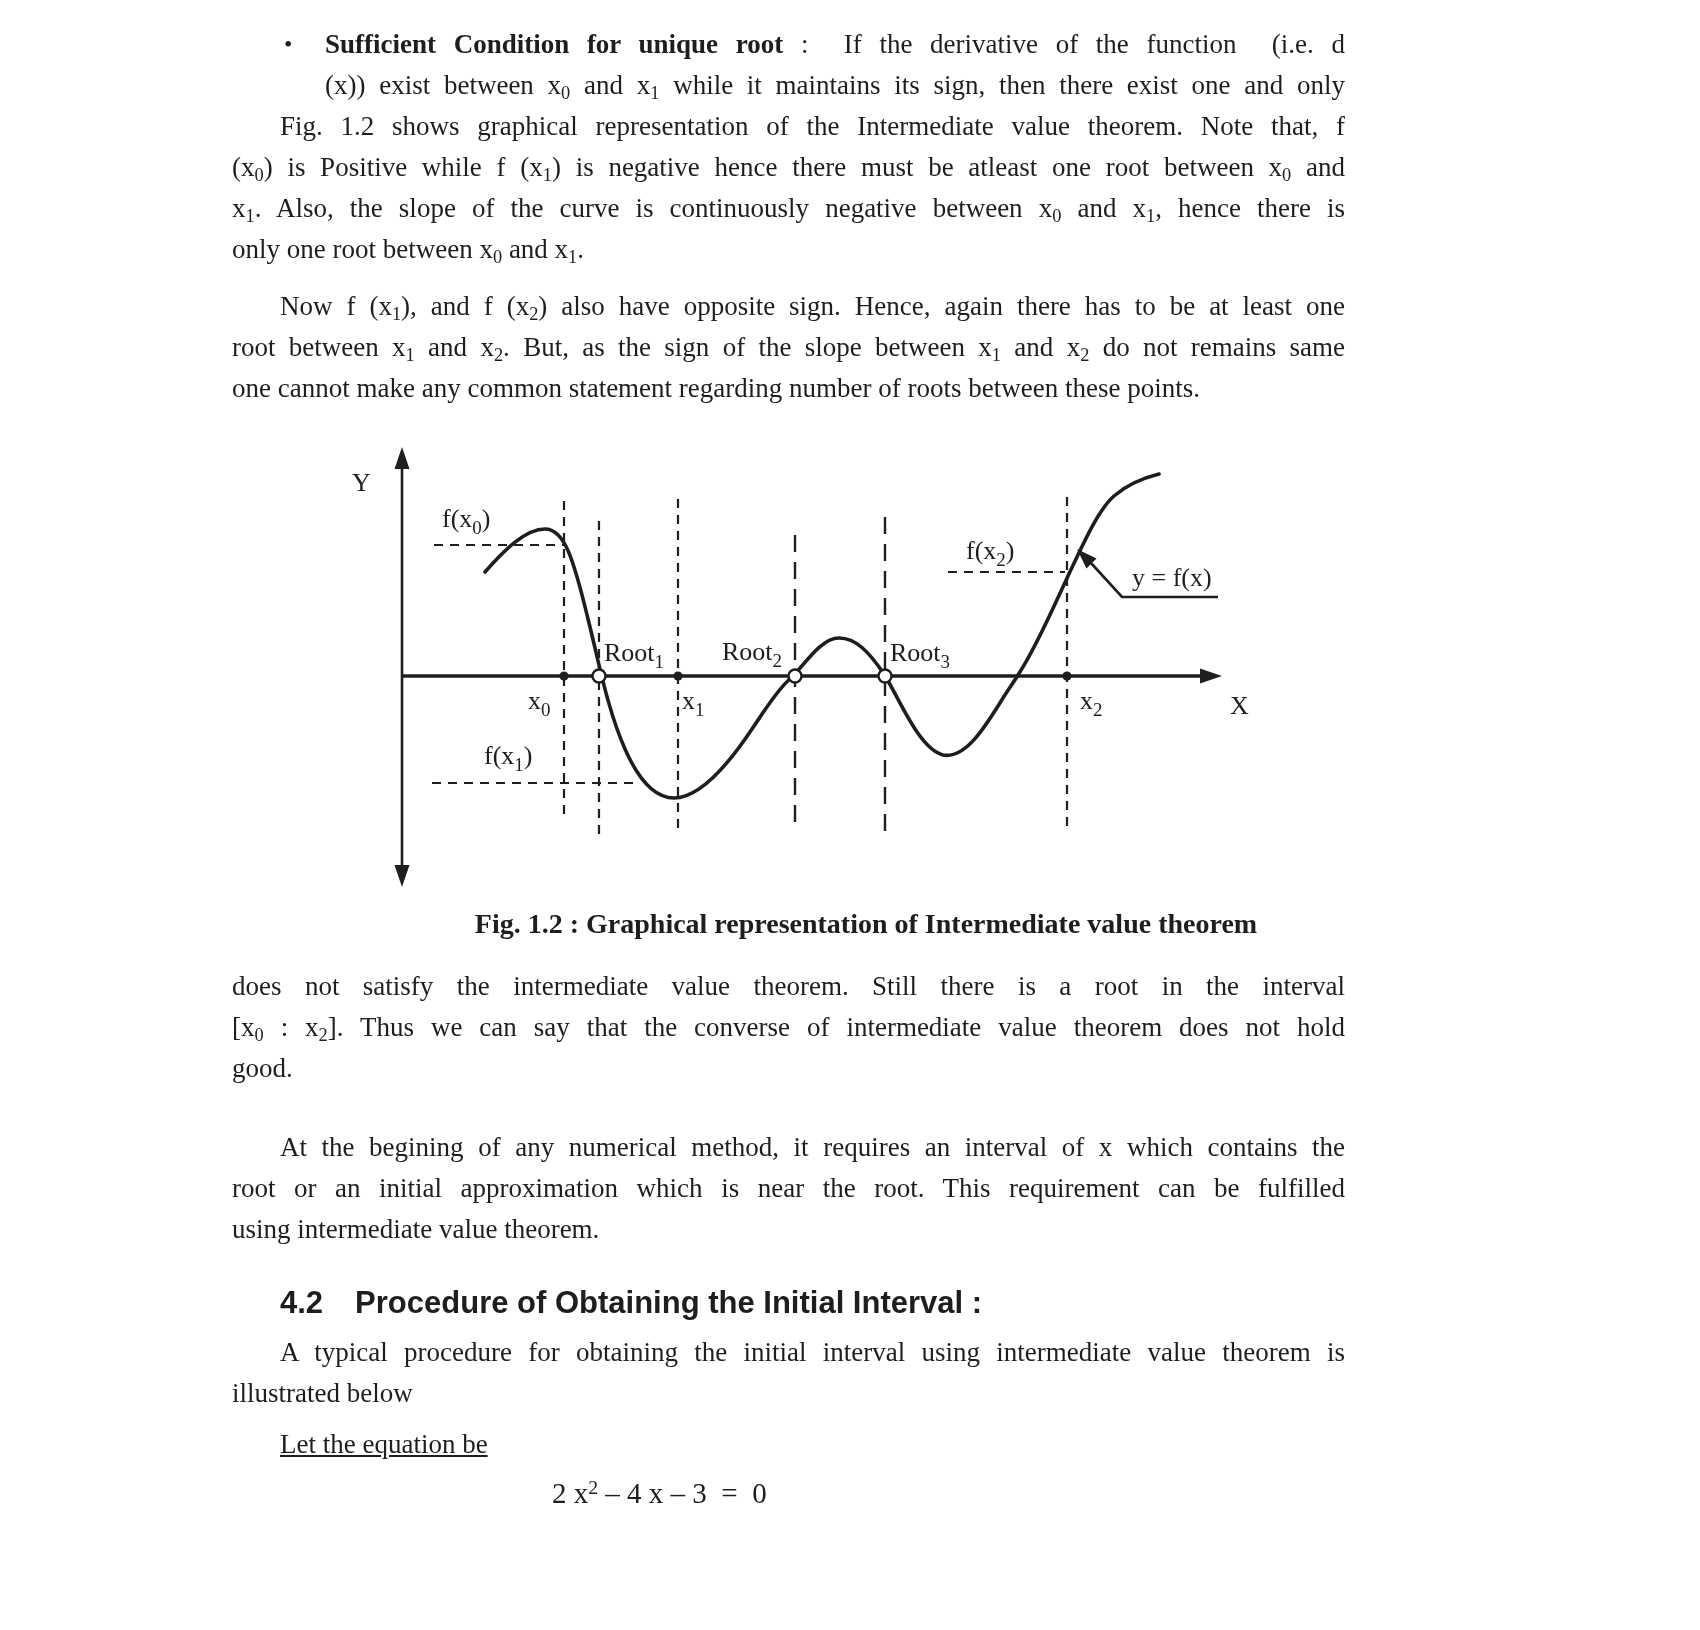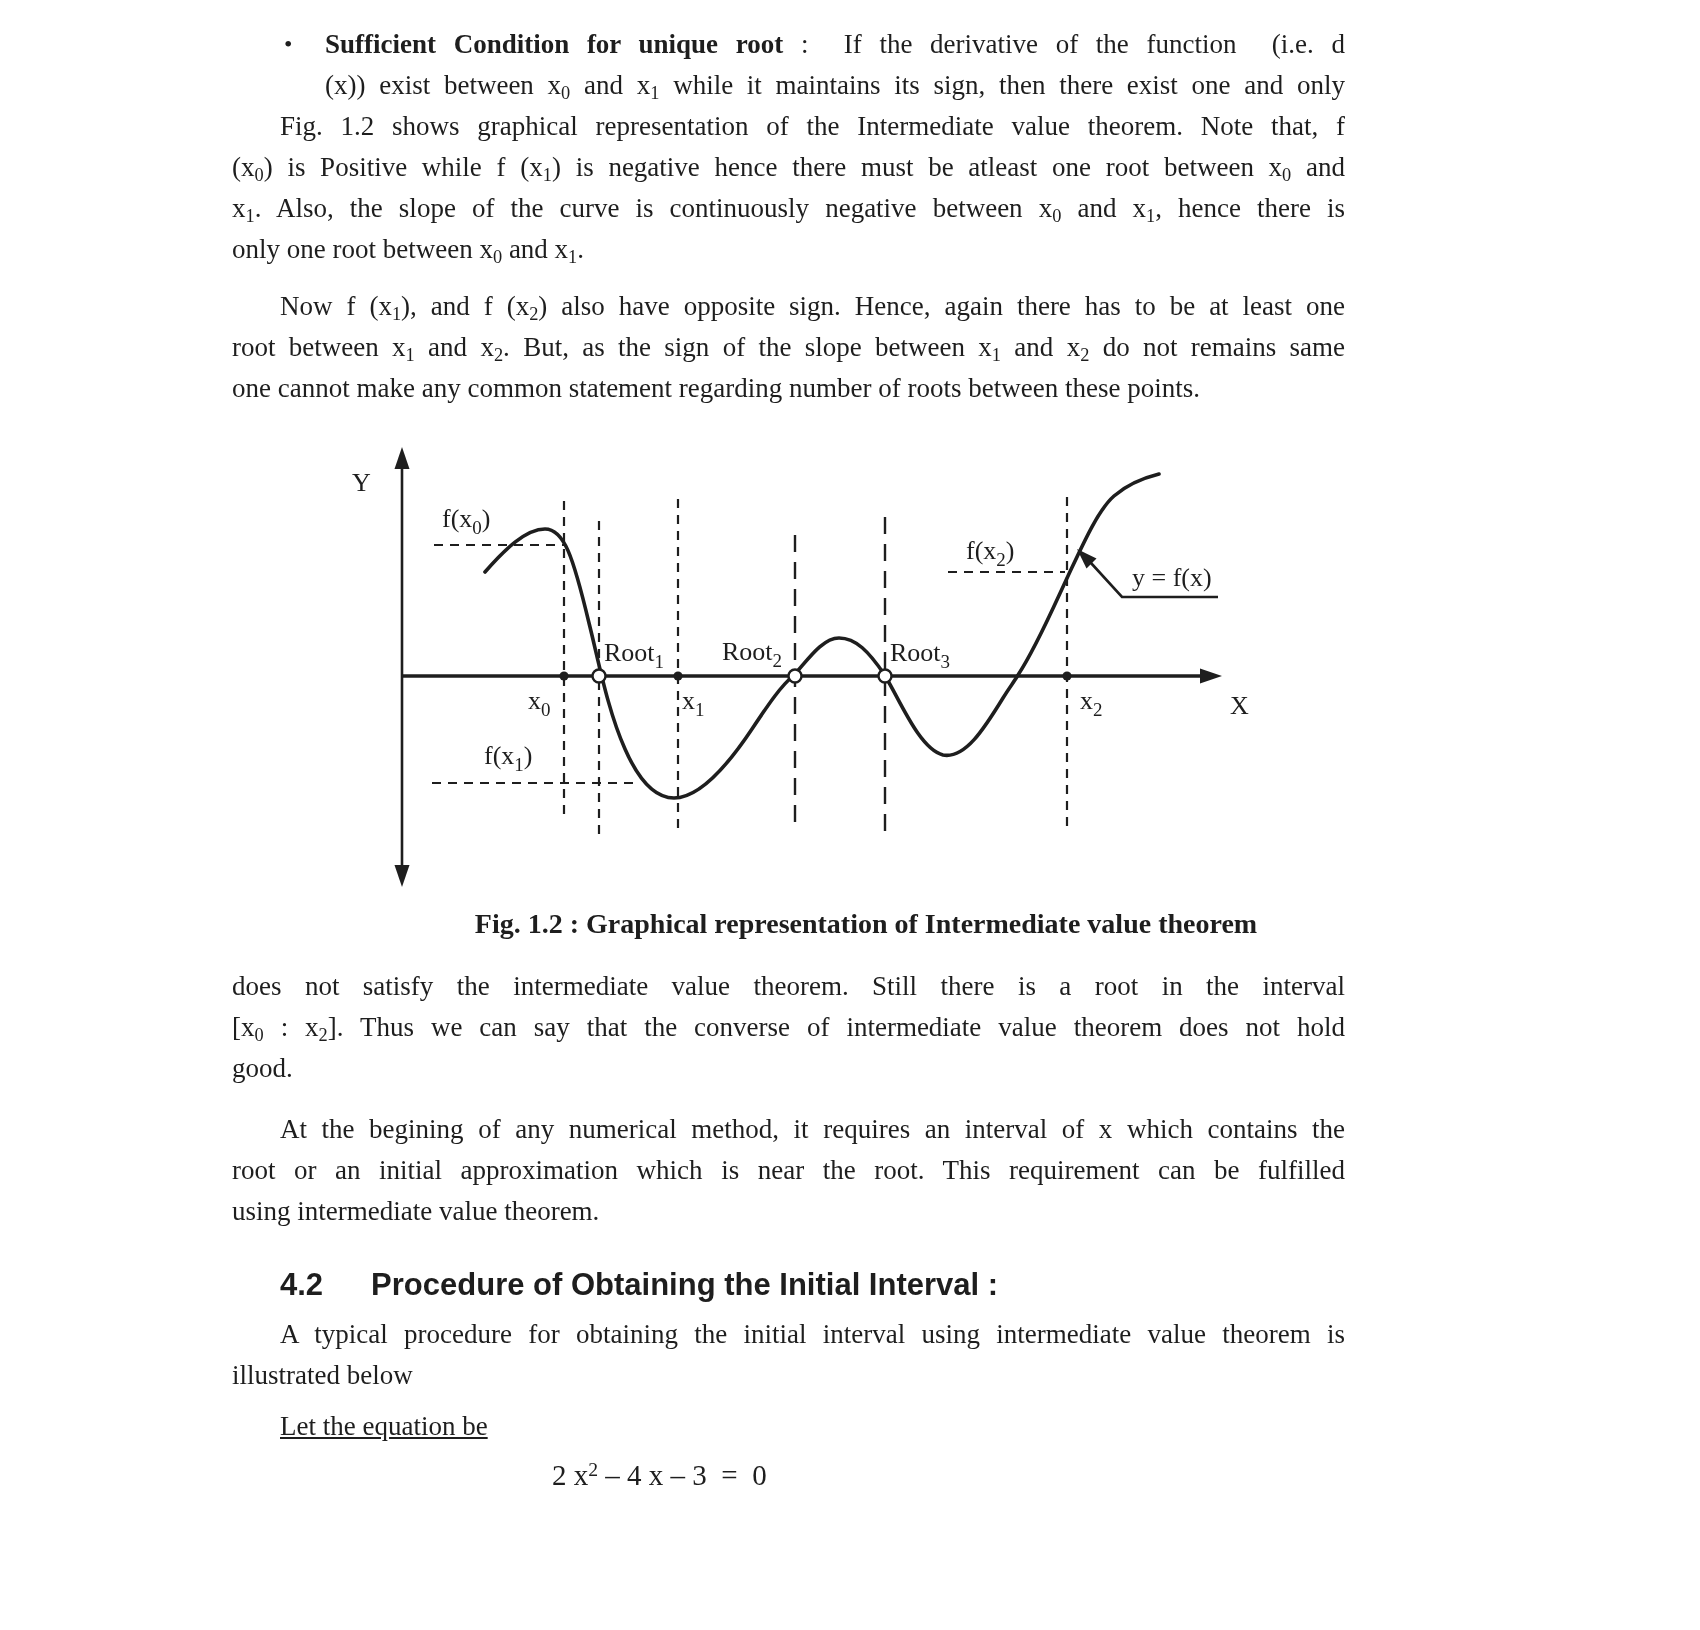--- a/index.html
+++ b/index.html
@@ -29,25 +29,25 @@
   .figwrap{margin:0;padding:0;}
   .figsvg{display:block;margin-left:70px;margin-top:0;}
   .caption{
     margin-top:14px;
     padding-left:155px;
     text-align:center;
     font-weight:bold;
     font-size:28px;
   }
   .para3{margin-top:22px;}
-  .para4{margin-top:20px;}
+  .para4{margin-top:38px;}
   .heading{
     margin-top:32px;
     display:flex;
-    gap:48px;
+    gap:32px;
     font-family:"Liberation Sans","DejaVu Sans",sans-serif;
     font-weight:bold;
     font-size:31px;
     line-height:42px;
     padding-left:48px;
   }
   .para5{margin-top:8px;}
   .leadin{margin-top:10px;text-indent:48px;text-decoration:underline;}
   .equation{margin-top:8px;padding-left:320px;font-size:29px;}
   

